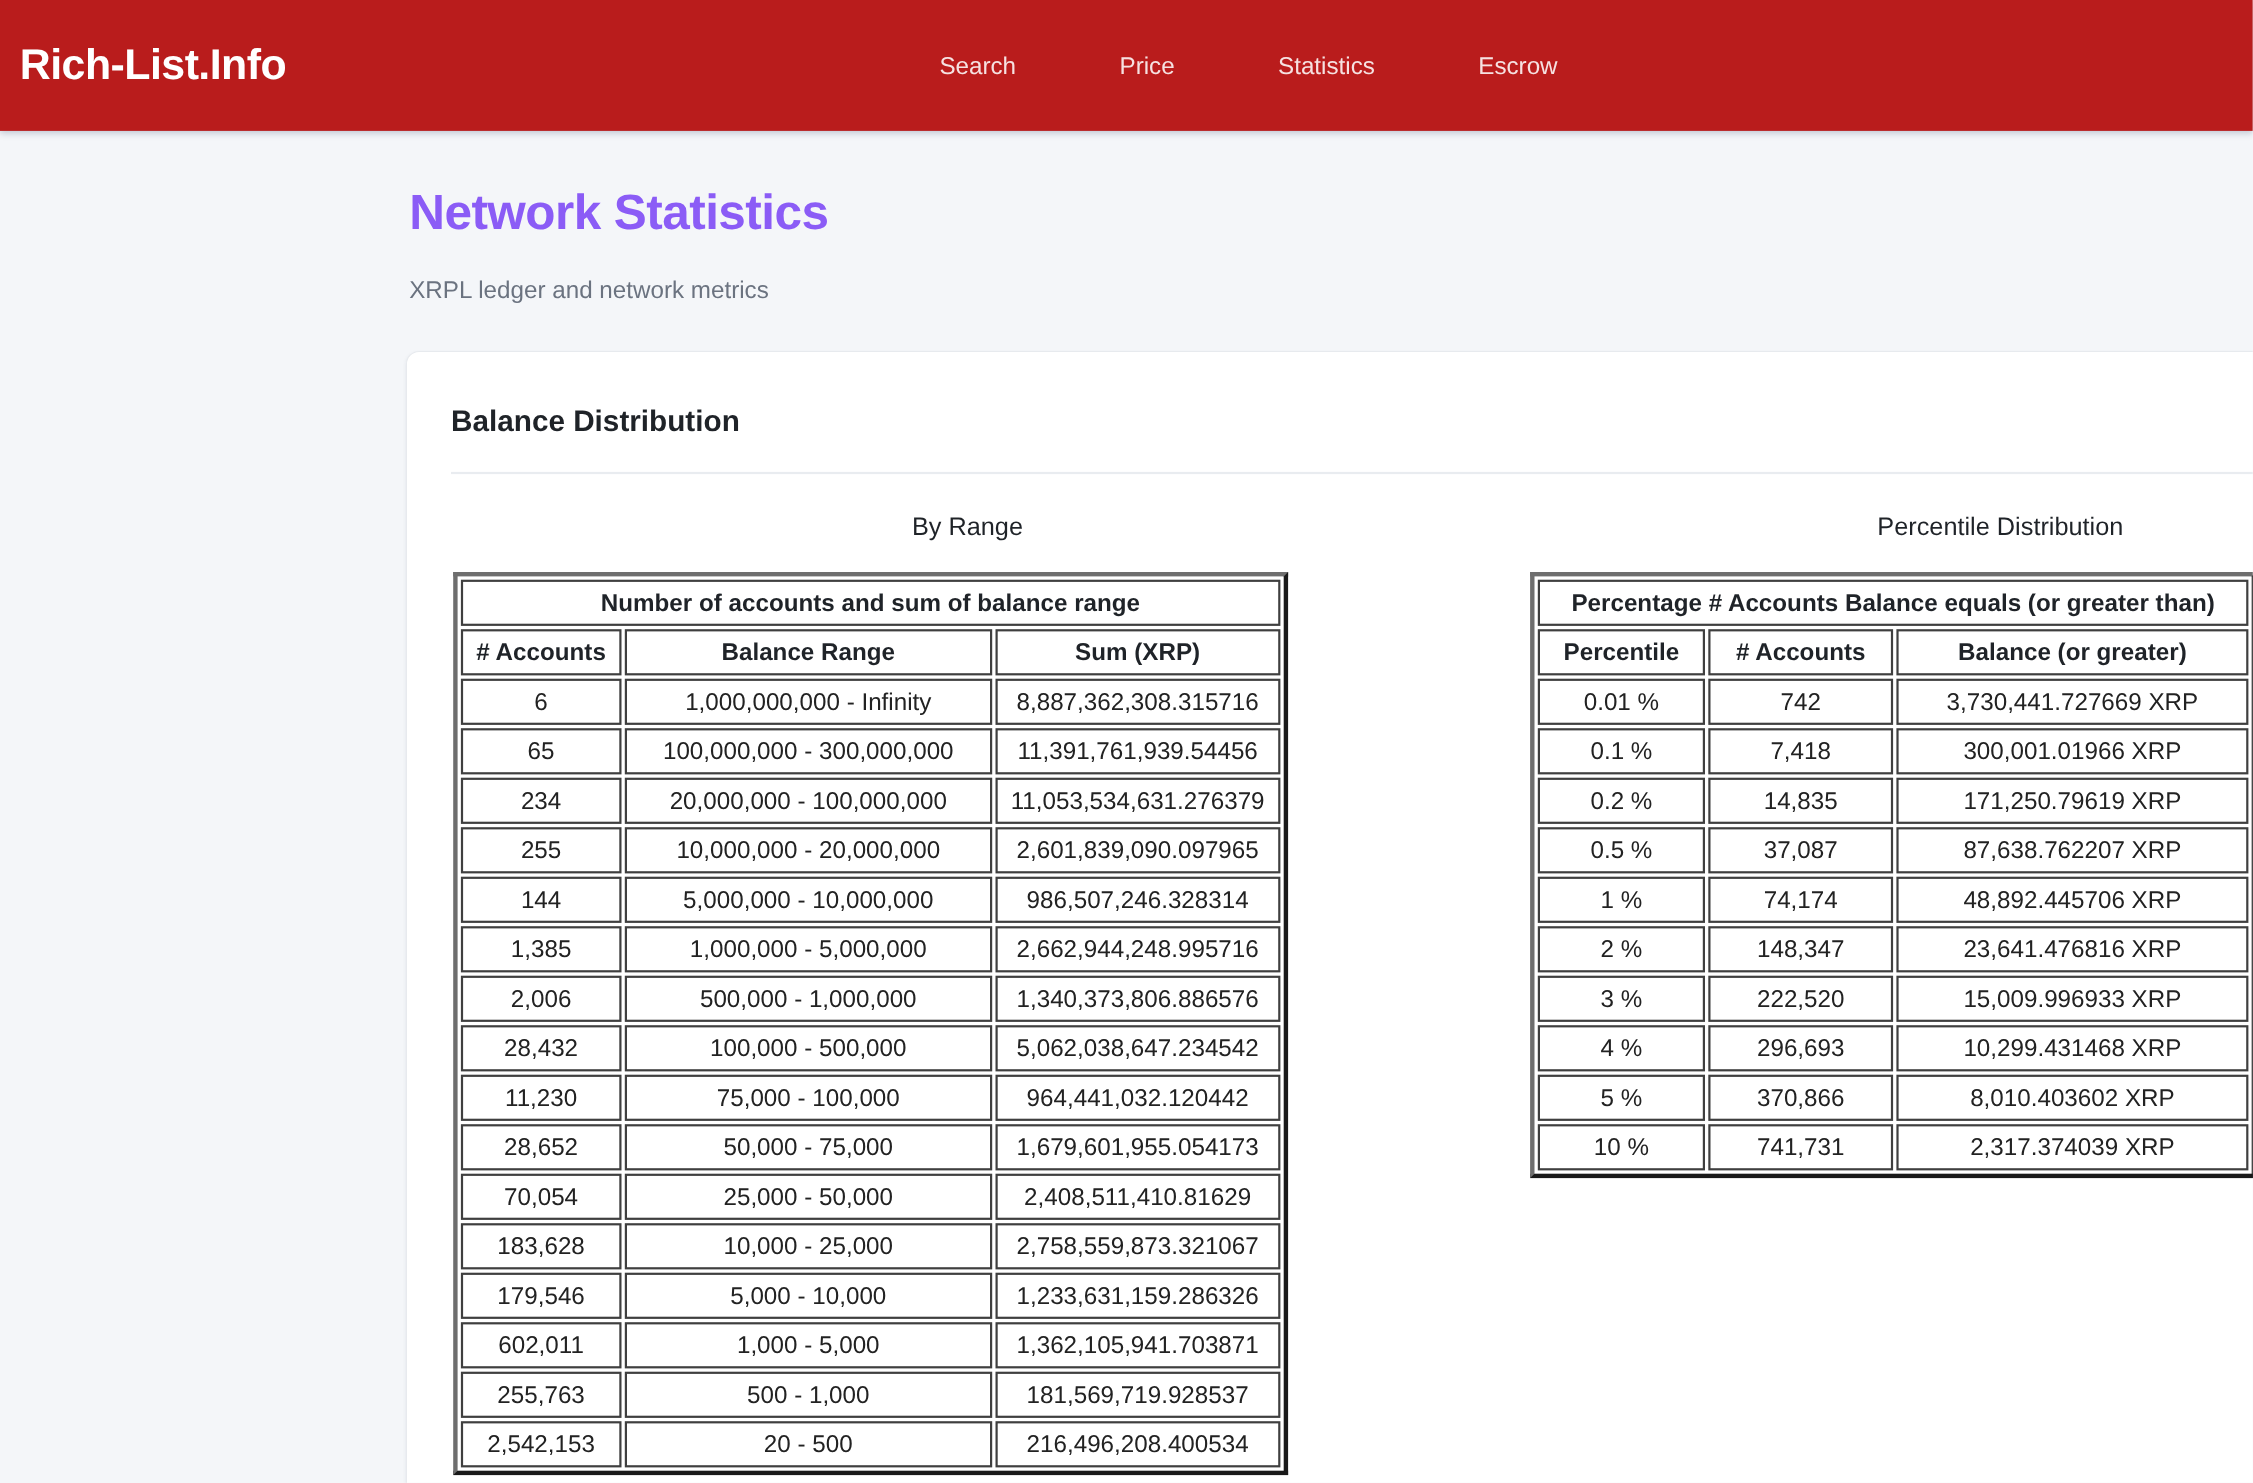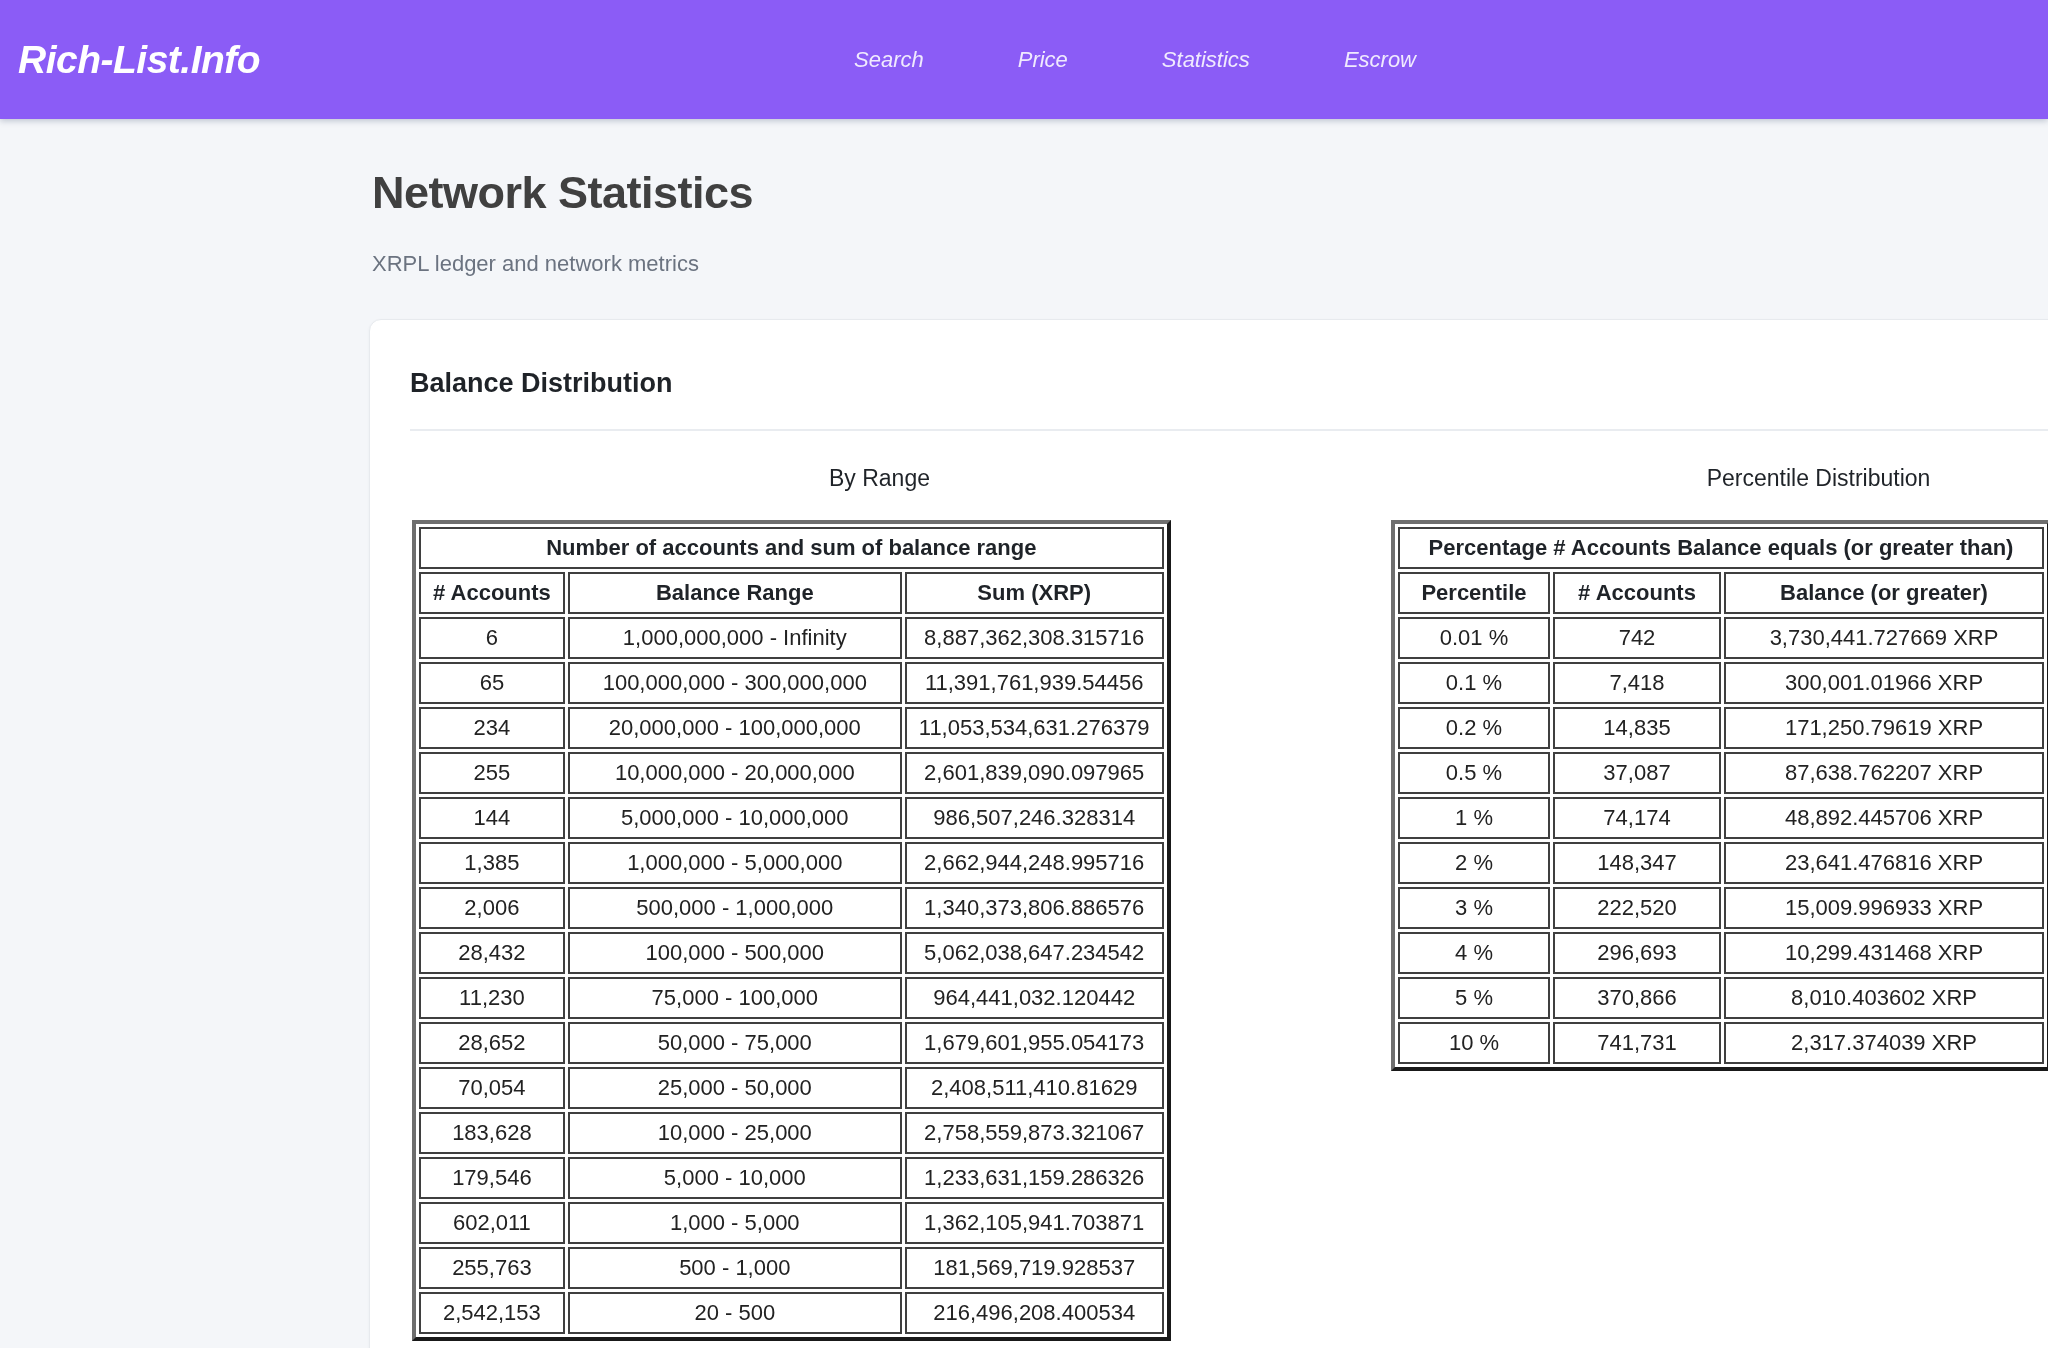--- a/index.html
+++ b/index.html
@@ -9,26 +9,25 @@
     overflow: hidden;
     background: #f4f6f9;
     font-family: "Liberation Sans", "DejaVu Sans", sans-serif;
     color: #1f2328;
   }
 
   
   .topbar {
     position: relative;
     height: 119px;
-    background: #8b5cf6;
+    background: #b91c1c;
     display: flex;
     align-items: center;
     padding: 0 18px;
     box-shadow: 0 2px 6px rgba(30,50,90,.25);
-    font-style: italic;
   }
   .brand {
     color: #ffffff;
     font-size: 39px;
     font-weight: 700;
     letter-spacing: -0.5px;
     cursor: pointer;
   }
   .nav {
     position: absolute;
@@ -47,21 +46,21 @@
   }
 
   
   .page-head {
     padding: 48px 0 0 372px;
   }
   .page-title {
     margin: 0;
     font-size: 45px;
     font-weight: 700;
-    color: #404040;
+    color: #8b5cf6;
     letter-spacing: -0.5px;
   }
   .page-subtitle {
     margin: 32px 0 0 0;
     font-size: 22px;
     color: #6b7380;
   }
 
   
   .card {

